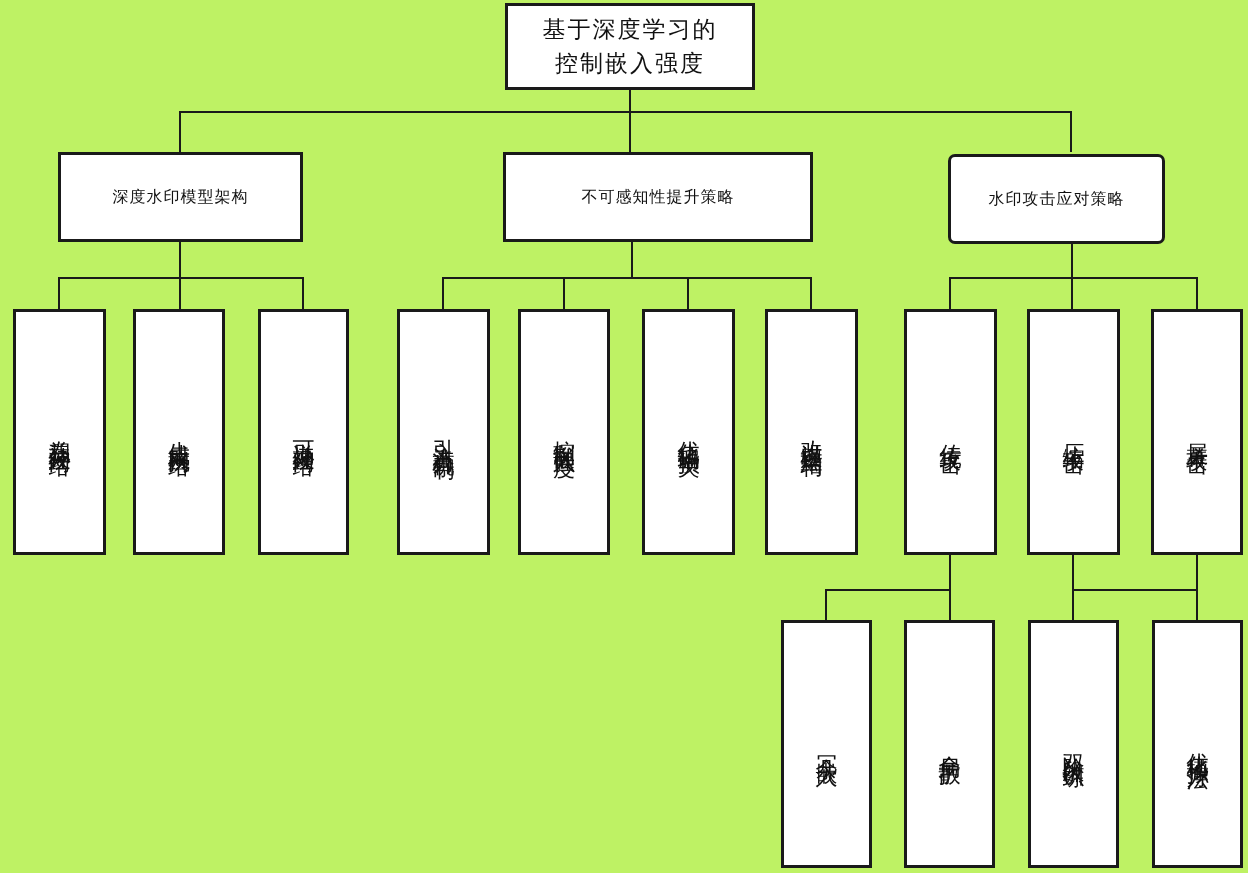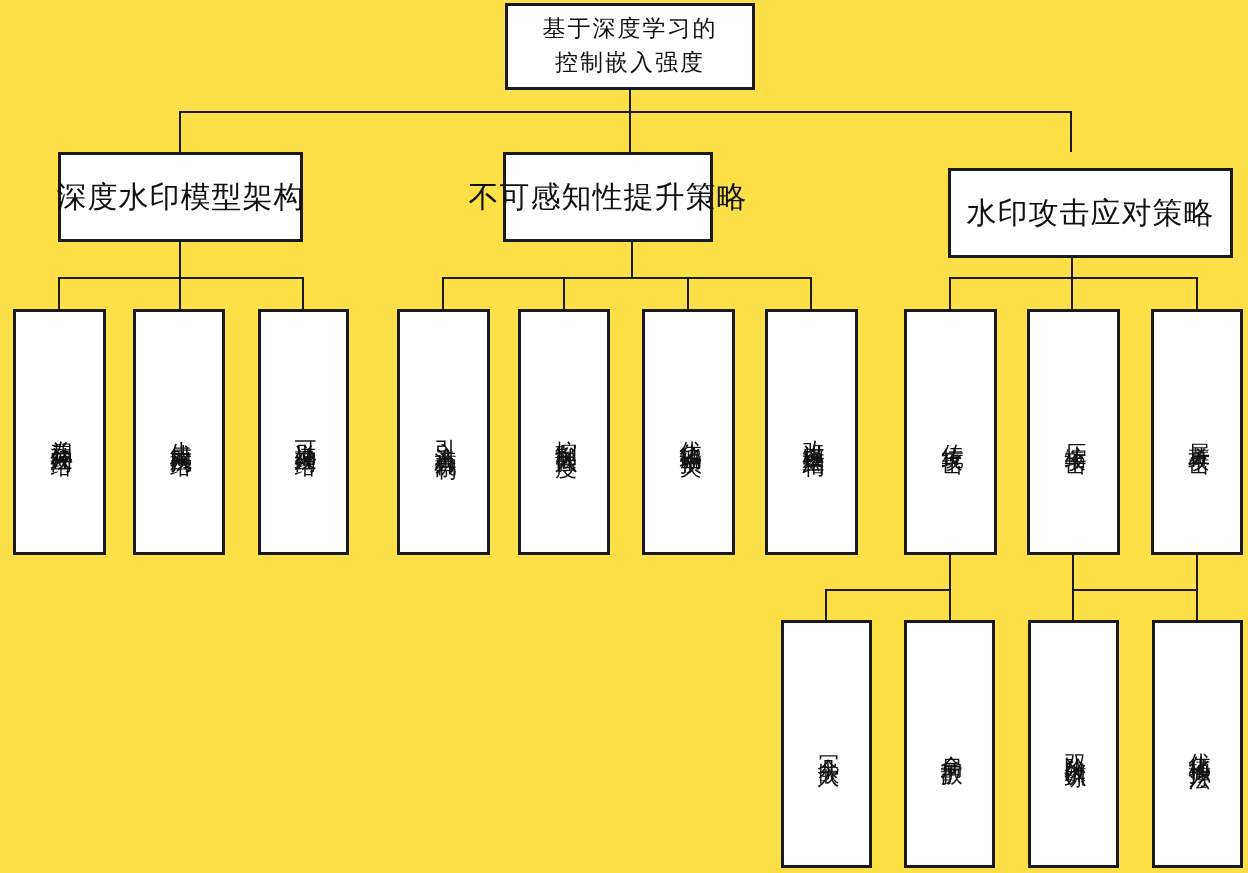--- a/index.html
+++ b/index.html
@@ -4,22 +4,22 @@
 <style>
   html, body {
     margin: 0;
     padding: 0;
     background: #ffffff;
   }
   .canvas {
     position: relative;
     width: 1248px;
     height: 873px;
-    background: #fde047;
-    font-family: Liberation Mono, monospace;
+    background: #bef264;
+    font-family: Liberation Serif, serif;
     color: #111111;
     overflow: hidden;
   }
   .line {
     position: absolute;
     background: #1a1a1a;
     z-index: 1;
   }
   .line.v { width: 2px; }
   .line.h { height: 2px; }
@@ -34,21 +34,21 @@
     z-index: 2;
     text-align: center;
   }
   .box.root {
     flex-direction: column;
     font-size: 23px;
     line-height: 34px;
     letter-spacing: 2px;
   }
   .box.h2 {
-    font-size: 30px;
+    font-size: 16px;
     letter-spacing: 1px;
     white-space: nowrap;
   }
   .box.vbox span {
     writing-mode: vertical-rl;
     text-orientation: upright;
     font-size: 22px;
     letter-spacing: 3px;
     line-height: 1;
   }
@@ -89,24 +89,24 @@
   <div class="line h" style="left:1072px;top:589px; width:126px;"></div>
 
   <div class="box root" style="left:505px; top:3px; width:250px; height:87px;">
     <div>基于深度学习的</div>
     <div>控制嵌入强度</div>
   </div>
 
   <div class="box h2" style="left:58px;  top:152px; width:245px; height:90px;">
     <span>深度水印模型架构</span>
   </div>
-  <div class="box h2" style="left:503px; top:152px; width:210px; height:90px;">
+  <div class="box h2" style="left:503px; top:152px; width:310px; height:90px;">
     <span>不可感知性提升策略</span>
   </div>
-  <div class="box h2" style="left:948px; top:168px; width:285px; height:90px;">
+  <div class="box h2" style="left:948px; top:154px; width:217px; height:90px;border-radius:7px;">
     <span>水印攻击应对策略</span>
   </div>
 
   <div class="box vbox" style="left:13px;  top:309px; width:93px; height:246px;">
     <span>卷积神经网络</span>
   </div>
   <div class="box vbox" style="left:133px; top:309px; width:92px; height:246px;">
     <span>生成对抗网络</span>
   </div>
   <div class="box vbox" style="left:258px; top:309px; width:91px; height:246px;">

